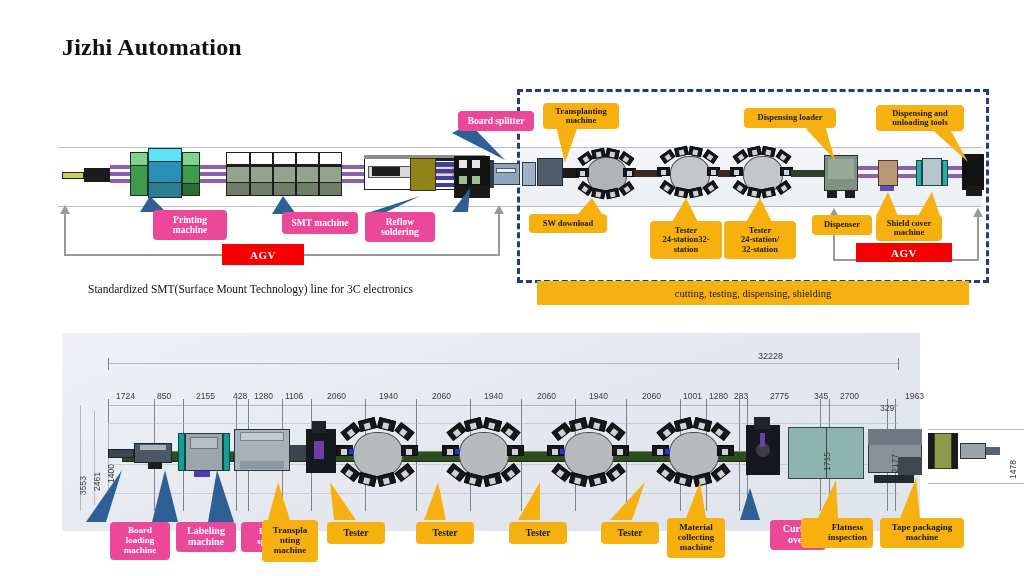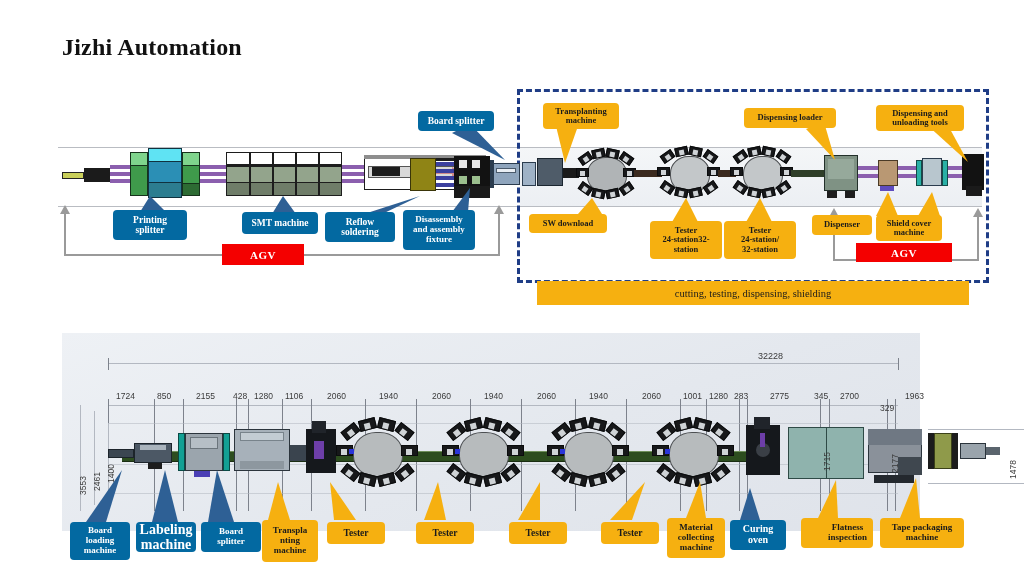--- a/index.html
+++ b/index.html
@@ -44,21 +44,21 @@
     border:3.5px dashed #1f3d86;box-sizing:border-box;
   }
 
   
   .callout{
     position:absolute;box-sizing:border-box;border-radius:4px;
     display:flex;align-items:center;justify-content:center;text-align:center;
     font-family:"Liberation Serif", serif;font-weight:bold;line-height:1.08;
     color:#ffffff;padding:1px 3px;z-index:6;
   }
-  .callout.blue{background:#0369a1;}
+  .callout.blue{background:#ec4899;margin-left:40px;}
   .callout.yellow{background:#f6b010;color:#1b1b1b;}
   .tail{position:absolute;z-index:5;}
 
   
   .agv{
     position:absolute;background:#f40000;color:#fff;font-family:"Liberation Serif",serif;
     font-weight:bold;display:flex;align-items:center;justify-content:center;
     font-size:11px;letter-spacing:.5px;z-index:7;
   }
   .agvline{position:absolute;background:#9a9a9a;}
@@ -331,33 +331,28 @@
     <polygon points="686,198 672,222 698,222" fill="#f6b010"></polygon>
     <polygon points="760,198 746,222 772,222" fill="#f6b010"></polygon>
     <polygon points="835,160 806,129 824,122" fill="#f6b010"></polygon>
     <polygon points="888,192 876,216 898,216" fill="#f6b010"></polygon>
     <polygon points="932,192 918,216 940,216" fill="#f6b010"></polygon>
     <polygon points="968,162 926,124 944,118" fill="#f6b010"></polygon>
   </svg>
 
   <div class="callout blue" style="left:113px;top:210px;width:74px;height:30px;font-size:9.5px;">
     <span style="white-space:pre-line;">Printing
-splitter</span>
+machine</span>
   </div>
   <div class="callout blue" style="left:242px;top:212px;width:76px;height:22px;font-size:9.5px;">
     <span style="white-space:pre-line;">SMT machine</span>
   </div>
   <div class="callout blue" style="left:325px;top:212px;width:70px;height:30px;font-size:9.5px;">
     <span style="white-space:pre-line;">Reflow
 soldering</span>
-  </div>
-  <div class="callout blue" style="left:403px;top:210px;width:72px;height:40px;font-size:9px;">
-    <span style="white-space:pre-line;">Disassembly
-and assembly
-fixture</span>
   </div>
   <div class="callout blue" style="left:418px;top:111px;width:76px;height:20px;font-size:9.5px;">
     <span style="white-space:pre-line;">Board splitter</span>
   </div>
 
   <div class="callout yellow" style="left:543px;top:103px;width:76px;height:26px;font-size:8.5px;">
     <span style="white-space:pre-line;">Transplanting
 machine</span>
   </div>
   <div class="callout yellow" style="left:529px;top:214px;width:78px;height:19px;font-size:8.5px;">
@@ -381,20 +376,21 @@
   </div>
   <div class="callout yellow" style="left:876px;top:215px;width:66px;height:26px;font-size:8.5px;">
     <span style="white-space:pre-line;">Shield cover
 machine</span>
   </div>
   <div class="callout yellow" style="left:876px;top:105px;width:88px;height:26px;font-size:8.5px;">
     <span style="white-space:pre-line;">Dispensing and
 unloading tools</span>
   </div>
 
+  <div class="std-caption">Standardized SMT(Surface Mount Technology) line for 3C electronics</div>
   <div class="strip" style="left:537px;top:281px;width:432px;height:24px;">cutting, testing, dispensing, shielding</div>
 
   <div class="cad">
 
     <div class="cadline" style="left:46px;top:30px;width:790px;height:1px;"></div>
     <div class="tick" style="left:46px;top:25px;height:12px;"></div>
     <div class="tick" style="left:836px;top:25px;height:12px;"></div>
     <div class="dimtxt" style="left:696px;top:18px;font-size:9px;">32228</div>
 
     <div class="cadline" style="left:46px;top:72px;width:790px;height:1px;"></div>
@@ -651,21 +647,21 @@
     <polygon points="750,488 760,520 740,520" fill="#2e6095"></polygon>
     <polygon points="836,480 838,518 818,518" fill="#f6b010"></polygon>
     <polygon points="916,478 920,518 900,518" fill="#f6b010"></polygon>
   </svg>
 
   <div class="callout blue" style="left:70px;top:522px;width:60px;height:38px;font-size:9px;">
     <span style="white-space:pre-line;">Board
 loading
 machine</span>
   </div>
-  <div class="callout blue" style="left:136px;top:522px;width:60px;height:30px;font-size:14px;">
+  <div class="callout blue" style="left:136px;top:522px;width:60px;height:30px;font-size:10px;">
     <span style="white-space:pre-line;">Labeling
 machine</span>
   </div>
   <div class="callout blue" style="left:201px;top:522px;width:60px;height:30px;font-size:9px;">
     <span style="white-space:pre-line;">Board
 splitter</span>
   </div>
   <div class="callout yellow" style="left:262px;top:520px;width:56px;height:42px;font-size:9px;">
     <span style="white-space:pre-line;">Transpla
 nting

